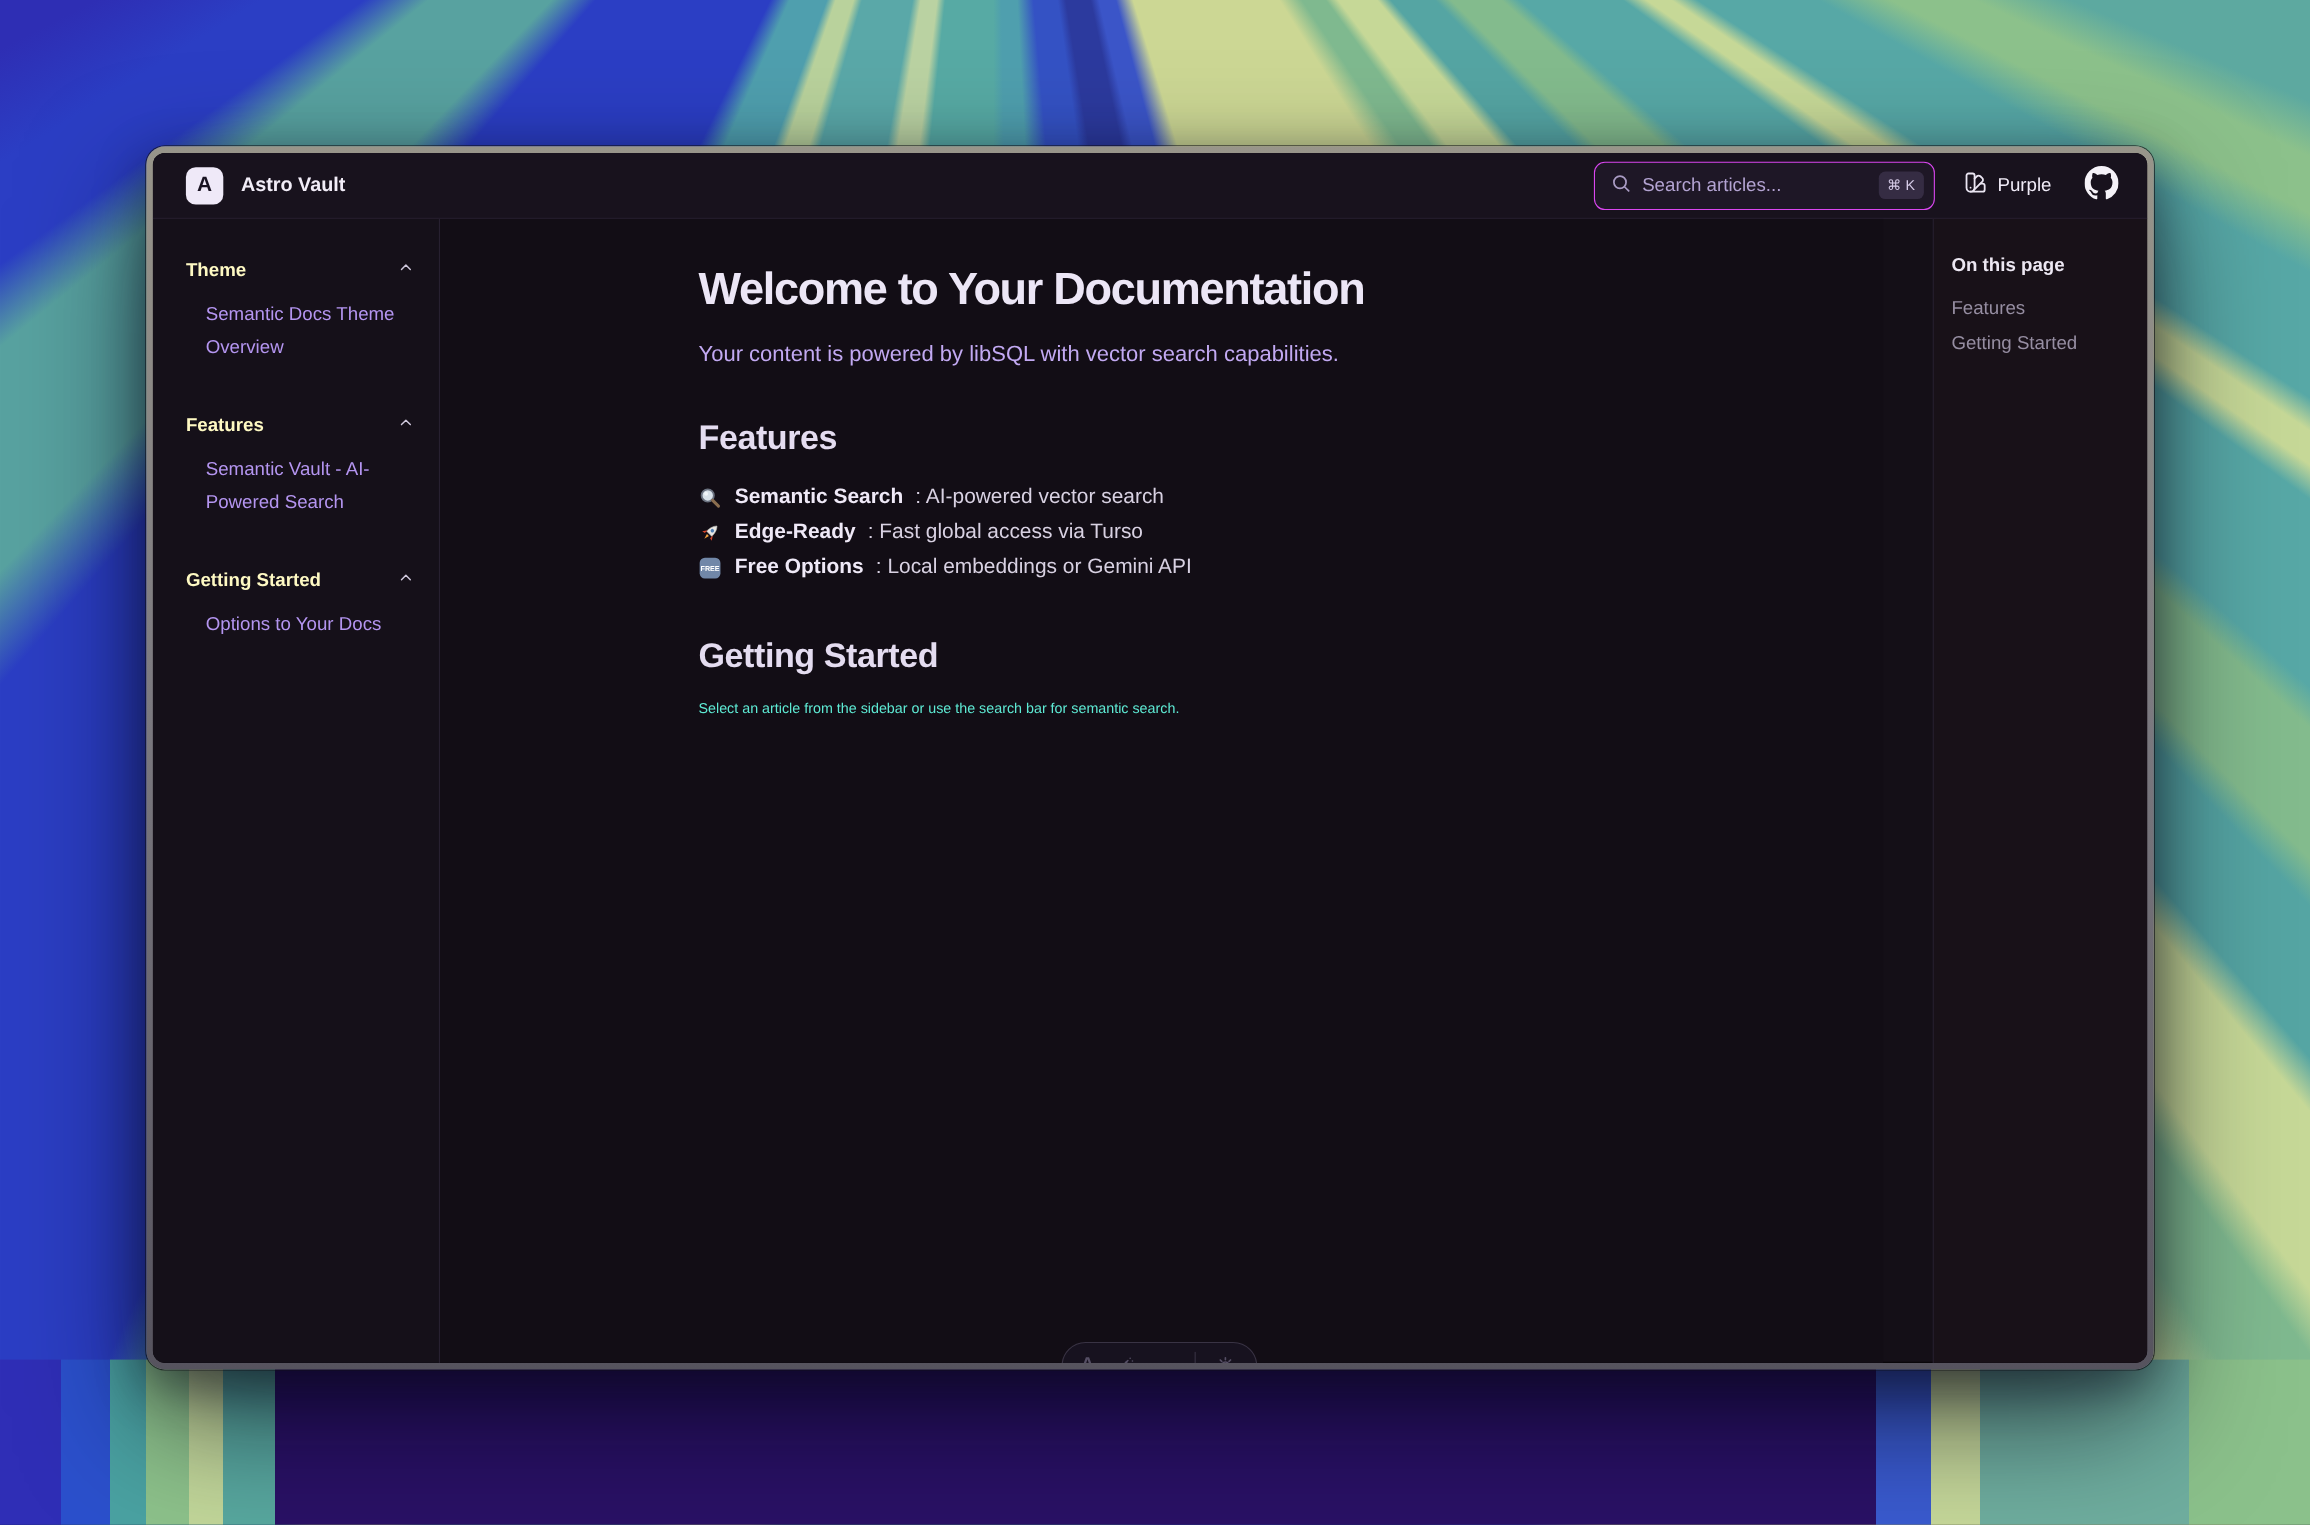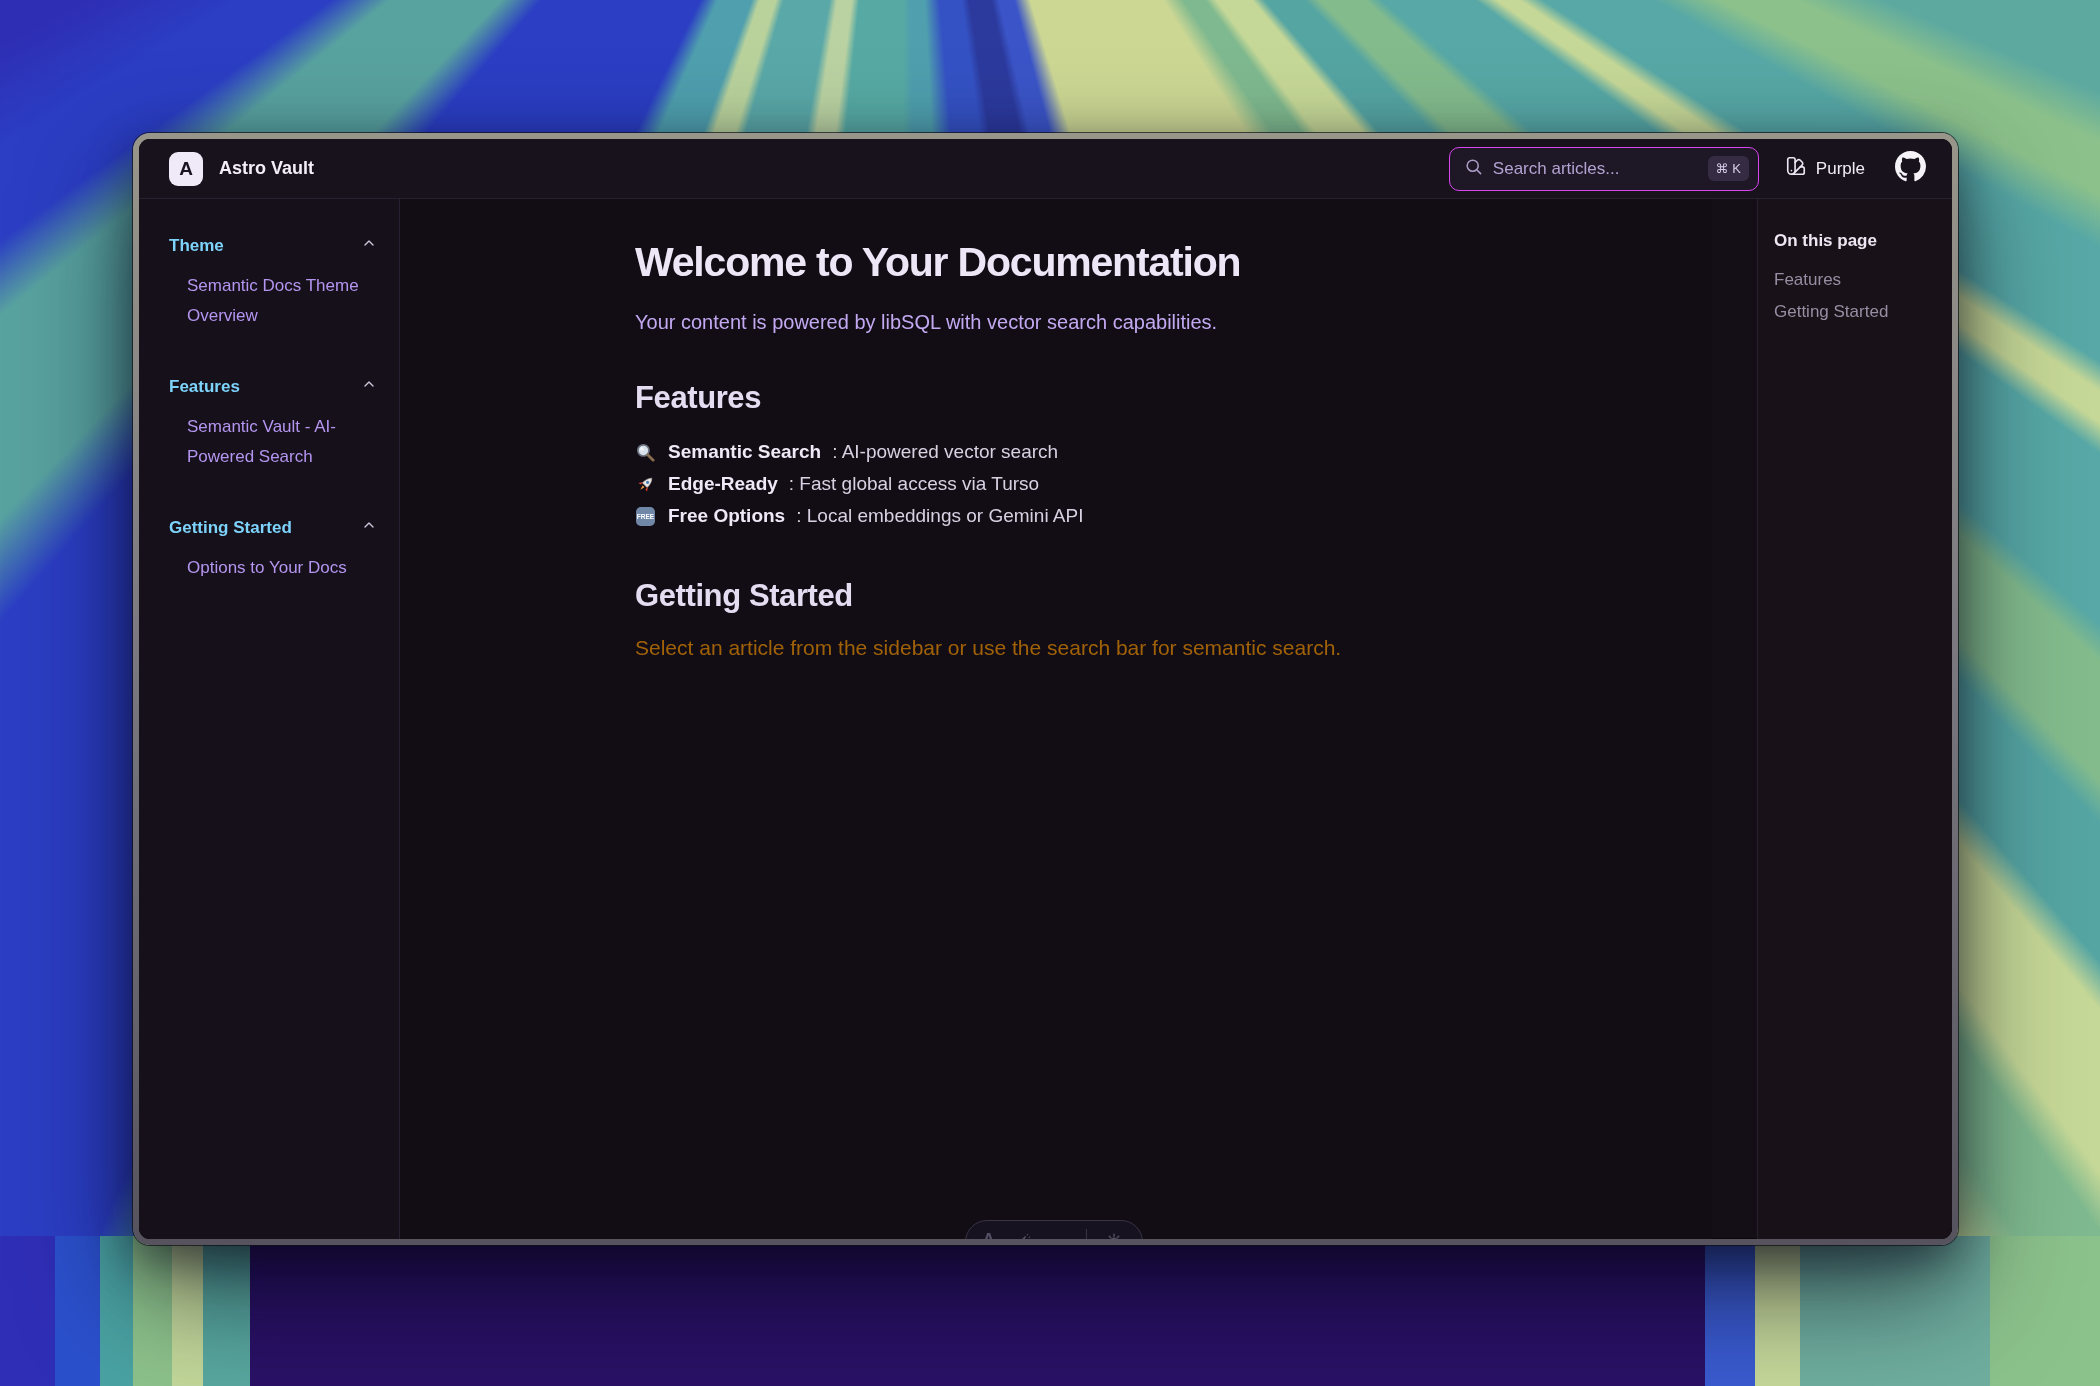--- a/index.html
+++ b/index.html
@@ -55,36 +55,36 @@
     cursor:pointer; font-family:inherit; }
   .github-link { margin-left:16px; display:flex; align-items:center; }
 
   
   .body-grid { flex:1; display:grid; grid-template-columns:261px 1fr 240px; min-height:0; }
 
   
   .sidebar { background:#151019; border-right:1px solid #272030; padding:36px 22px 0 30px; }
   .side-section { margin-bottom:45px; }
   .side-title-row { display:flex; align-items:center; justify-content:space-between;
-    color:#7dd3fc; font-size:17px; font-weight:600; cursor:pointer; }
+    color:#fef9c3; font-size:17px; font-weight:600; cursor:pointer; }
   .side-link { display:block; margin:15px 0 0 18px; width:182px; color:#b495f0;
     font-size:17px; line-height:30px; text-decoration:none; cursor:pointer; }
 
   
   .main { background:#120d15; padding:40px 40px 0 235px; overflow:hidden; }
   .doc-title { font-size:41px; font-weight:800; color:#ece6f6; letter-spacing:-1.2px; }
   .doc-subtitle { margin-top:25px; font-size:20px; color:#c2a9f2; }
   .doc-h2 { margin-top:46px; font-size:31px; font-weight:700; color:#e4dcf0;
     letter-spacing:-0.4px; }
   .feature-list { margin-top:20px; }
   .feature-item { display:flex; align-items:center; gap:11px; height:32px;
     font-size:19px; color:#d8d1e2; }
   .f-icon { width:22px; height:22px; flex:0 0 auto; display:flex; align-items:center; }
   .f-label { font-weight:700; color:#efe9f7; }
-  .doc-para { margin-top:22px; font-size:21px; color:#a16207; }
+  .doc-para { margin-top:22px; font-size:13px; color:#5eead4; }
 
   
   .toc { background:#181118; border-left:1px solid #272030; padding:32px 18px 0 16px;margin-left:45px; }
   .toc-title { color:#ece7f2; font-size:17px; font-weight:700; }
   .toc-link { display:block; color:#968ea2; font-size:17px; text-decoration:none;
     margin-top:19px; cursor:pointer; }
   .toc-link + .toc-link { margin-top:12px; }
 
   
   .floating-toolbar { position:absolute; left:calc(50% + 8px); bottom:-27px;

